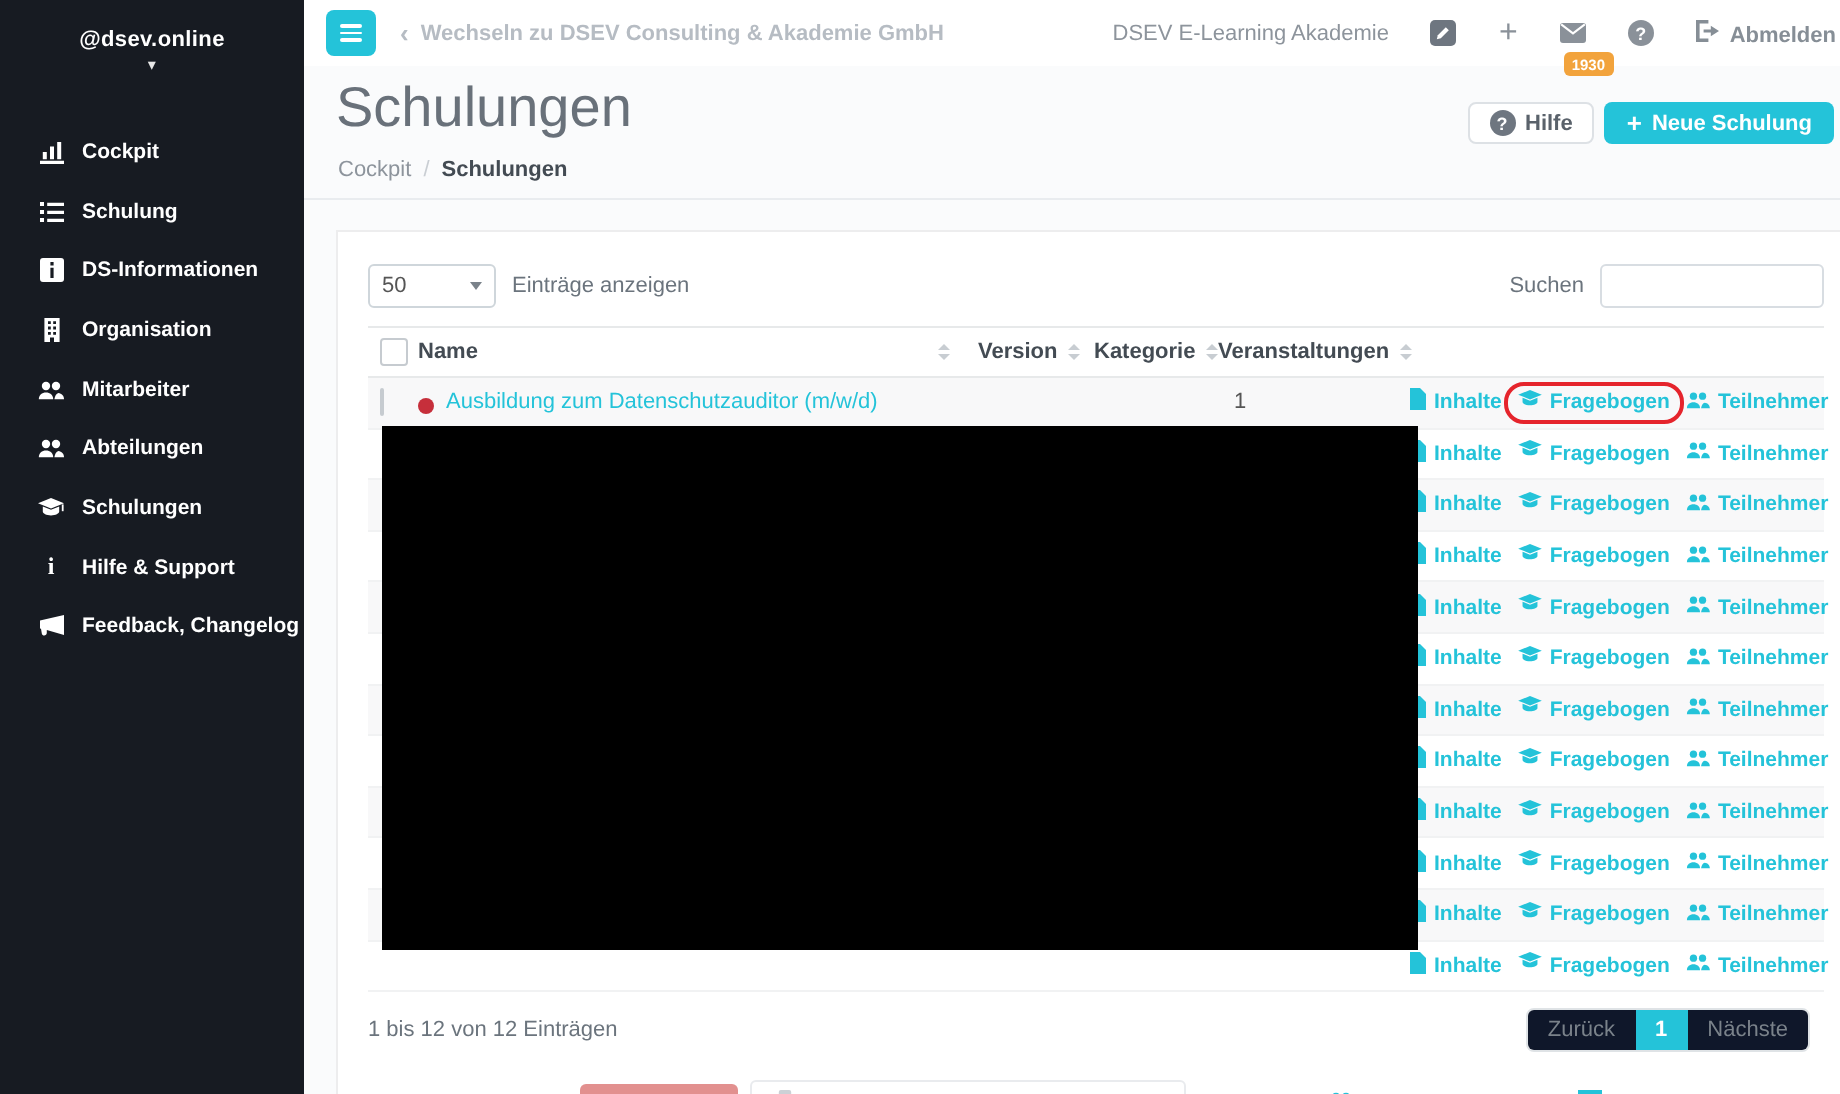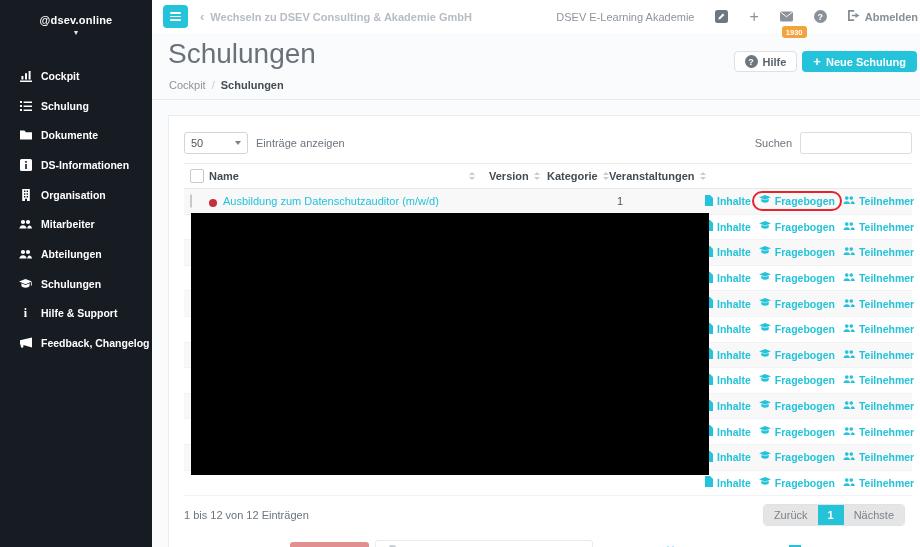--- a/index.html
+++ b/index.html
@@ -78,21 +78,21 @@
   .num-cell{padding-left:8px;color:#555;}
   .actions-cell{display:flex;justify-content:flex-end;align-items:center;gap:8px;padding-right:1px;}
   .action-link{display:inline-flex;align-items:center;gap:4px;color:#24c3d9;font-size:10.5px;font-weight:bold;position:relative;}
   .action-link svg{flex:none;}
   .ring{position:absolute;inset:-4px -7px;border:2px solid #e5242c;border-radius:10px;pointer-events:none;}
 
   
   .table-foot{display:flex;align-items:center;justify-content:space-between;margin-top:8px;height:22px;}
   .info-text{color:#6b747d;}
   .paginate{display:flex;border:1px solid #dfe3e6;border-radius:4px;overflow:hidden;margin-right:7px;background:#fff;}
-  .page-btn{padding:4px 10px;color:#7a828a;font-size:11px;cursor:pointer;background:#e5e5e5;}
+  .page-btn{padding:4px 10px;color:#7a828a;font-size:11px;cursor:pointer;background:#0f172a;}
   .page-btn.active{background:#24c3d9;color:#fff;font-weight:bold;}
 
   
   .multi-row{display:flex;align-items:center;margin-top:14px;height:23px;}
   .multi-label{font-weight:bold;color:#3f474f;margin-right:10px;}
   .btn-delete{display:flex;align-items:center;gap:5px;background:#e2908f;color:#fff;border:none;border-radius:3px;
               padding:4px 11px;font-weight:bold;font-size:11px;cursor:pointer;}
   .btn-delete .x{font-weight:bold;font-size:12px;line-height:1;}
   .btn-copy{display:flex;align-items:center;gap:5px;background:#fff;color:#ccd1d6;border:1px solid #e9ebee;
             border-radius:3px;padding:4px 10px;font-size:11px;margin-left:6px;cursor:default;}
@@ -121,28 +121,20 @@
         </span>
         <span>Cockpit</span>
       </div>
       <div class="nav-item">
         <span class="ico">
           <svg width="12" height="12" viewBox="0 0 12 12">
               <path fill="#fff" d="M0 1h2v2H0zM0 5h2v2H0zM0 9h2v2H0zM3.6 1.4H12V3H3.6zM3.6 5.4H12V7H3.6zM3.6 9.4H12V11H3.6z"></path>
             </svg>
         </span>
         <span>Schulung</span>
-      </div>
-      <div class="nav-item">
-        <span class="ico">
-          <svg width="12" height="12" viewBox="0 0 12 12">
-              <path fill="#fff" d="M0 1.5h4.4L6 3.2h6V10.5H0z"></path>
-            </svg>
-        </span>
-        <span>Dokumente</span>
       </div>
       <div class="nav-item">
         <span class="ico">
           <svg width="12" height="12" viewBox="0 0 12 12">
               <rect width="12" height="12" rx="1.5" fill="#fff"></rect>
               <path fill="#171b22" d="M5.2 2h1.6v1.7H5.2zM5.2 4.9h1.6V10H5.2z"></path>
             </svg>
         </span>
         <span>DS-Informationen</span>
       </div>

